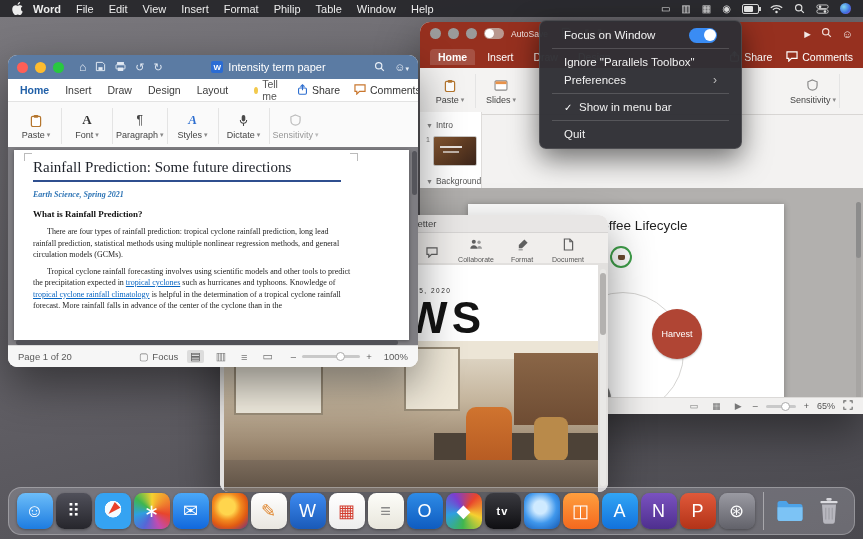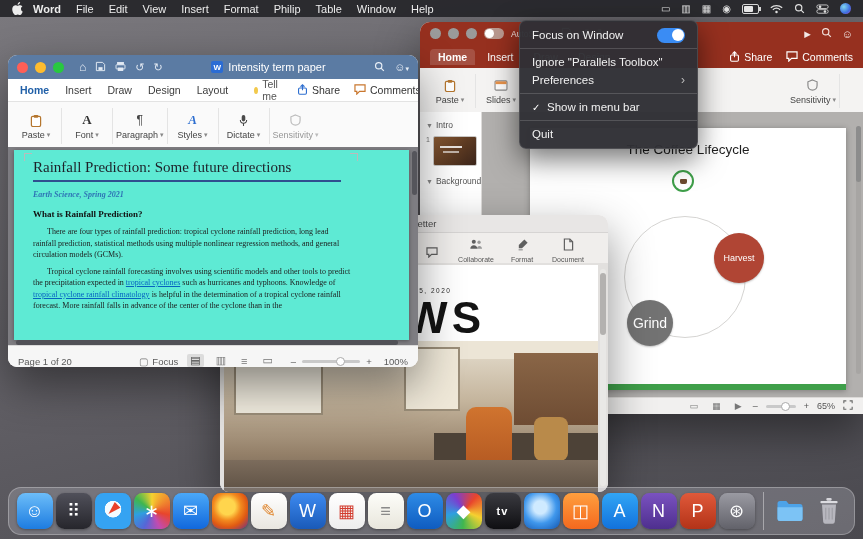--- a/index.html
+++ b/index.html
@@ -15,24 +15,24 @@
   .mb-app{font-weight:700;}
   .mb-status{margin-left:auto;display:flex;gap:11px;align-items:center;}
   .mb-ico{display:inline-flex;align-items:center;color:#e0e0e0;font-size:10px;line-height:1;}
   .batt{position:relative;display:inline-block;width:15px;height:8px;border:1px solid #d6d6d6;border-radius:2px;}
   .batt i{position:absolute;left:1px;top:1px;bottom:1px;width:9px;background:#e6e6e6;border-radius:1px;}
   .batt:after{content:"";position:absolute;right:-3px;top:2px;width:2px;height:4px;background:#d6d6d6;}
   .siri{display:inline-block;width:11px;height:11px;border-radius:50%;
     background:radial-gradient(circle at 35% 35%,#7fd7f0,#3e6fe0 60%,#b04ad0);}
   .apple-logo svg{display:block;}
   
-  .ddmenu{position:absolute;left:519px;top:20px;width:177px;z-index:60;
+  .ddmenu{position:absolute;left:539px;top:20px;width:177px;z-index:60;
     background:rgba(48,48,53,.97);border:1px solid rgba(255,255,255,.12);
     border-radius:7px;box-shadow:0 10px 28px rgba(0,0,0,.55);
-    padding:5px 0;color:#f1f1f1;font-size:11.5px;}
+    padding:5px 12px;color:#f1f1f1;font-size:11.5px;}
   .dd-row{height:16px;display:flex;align-items:center;padding:1px 12px;gap:5px;}
   .dd-sep{height:1px;background:rgba(255,255,255,.16);margin:4px 0;}
   .dd-right{margin-left:auto;display:flex;align-items:center;}
   .toggle{width:28px;height:15px;border-radius:8px;background:#3a8cf4;position:relative;}
   .toggle i{position:absolute;right:1.5px;top:1.5px;width:12px;height:12px;border-radius:50%;background:#fff;}
   .slider{position:relative;width:58px;height:3px;border-radius:2px;background:#6c6c72;}
   .slider .fill{position:absolute;left:0;top:0;bottom:0;width:45%;background:#3a8cf4;border-radius:2px;}
   .slider .knob{position:absolute;left:45%;top:50%;width:11px;height:11px;margin:-5.5px 0 0 -5px;
     border-radius:50%;background:#fff;box-shadow:0 1px 2px rgba(0,0,0,.4);}
   .dd-check{width:10px;color:#fff;font-size:10px;}
@@ -58,36 +58,36 @@
   .w-ribbon{height:46px;background:#fafafa;border-bottom:1px solid #dcdcdc;display:flex;align-items:stretch;padding:1px 6px;}
   .rb{display:flex;flex-direction:column;align-items:center;justify-content:center;min-width:44px;gap:2px;
     font-size:9px;color:#444;}
   .rb .ric{height:15px;display:flex;align-items:center;}
   .rb .lbl{display:flex;align-items:center;gap:2px;}
   .rb .chev{font-style:normal;font-size:7px;color:#888;}
   .fontA{font-family:"Liberation Serif",serif;font-size:13px;font-weight:700;color:#333;}
   .gly2{font-size:12px;color:#444;}
   .rdiv{width:1px;background:#e4e4e4;margin:5px 3px;}
   .w-doc{position:absolute;top:92px;left:0;right:0;bottom:21px;background:#7e7d82;overflow:hidden;}
-  .w-page{position:absolute;left:6px;top:3px;width:395px;height:190px;background:#5eead4;
+  .w-page{position:absolute;left:6px;top:3px;width:395px;height:190px;background:#ffffff;
     box-shadow:0 1px 4px rgba(0,0,0,.35);overflow:hidden;}
   .crop{position:absolute;width:7px;height:7px;}
   .crop.l{left:10px;top:3px;border-left:1px solid #bbb;border-top:1px solid #bbb;}
   .crop.r{left:336px;top:3px;border-right:1px solid #bbb;border-top:1px solid #bbb;}
   .w-text{position:absolute;left:19px;top:9px;width:318px;font-family:"Liberation Serif",serif;color:#1c1c1c;}
   .d-title{font-size:15px;color:#1d2129;border-bottom:2px solid #2f4f8f;padding-bottom:4px;margin:0 0 8px;width:308px;}
   .d-byline{font-size:8px;margin:0 0 2px;text-decoration:underline;}
   .d-course{font-size:8px;font-weight:700;font-style:italic;color:#2e74b5;margin:0 0 10px;}
   .d-h2{font-size:9px;font-weight:700;margin:0 0 7px;color:#111;}
   .d-p{font-size:8px;line-height:11.5px;text-indent:14px;margin:0 0 5px;}
   .dlink{color:#0563c1;text-decoration:underline;}
   .w-vscroll{position:absolute;right:1px;top:4px;width:5px;height:44px;background:#55555b;border-radius:3px;}
   .w-hscroll{position:absolute;left:8px;bottom:1px;height:5px;width:382px;background:#515157;border-radius:3px;}
   .w-status{position:absolute;bottom:0;height:21px;left:0;right:0;background:#f6f6f6;border-top:1px solid #dadada;
-    display:flex;align-items:flex-end;font-size:9.5px;color:#5a5a5a;padding:0 10px;gap:9px;}
+    display:flex;align-items:center;font-size:9.5px;color:#5a5a5a;padding:0 10px;gap:9px;}
   .focus-btn{display:flex;align-items:center;gap:4px;margin-left:58px;}
   .viewico{font-size:11px;color:#777;padding:0 3px;border-radius:2px;}
   .viewico.sel{background:#dcdcdc;color:#444;}
   .zoomgrp{margin-left:auto;display:flex;align-items:center;gap:6px;}
   .ztrack{position:relative;width:58px;height:3px;background:#c9c9c9;border-radius:2px;}
   .zknob{position:absolute;left:66%;top:50%;width:9px;height:9px;margin:-4.5px 0 0 -4.5px;border-radius:50%;
     background:#fff;border:1px solid #aaa;box-sizing:border-box;}
   
   .ppt-win{left:420px;top:22px;width:443px;height:392px;z-index:10;background:#f3f2f1;
     border-radius:10px 0 0 10px;overflow:hidden;}
@@ -96,21 +96,21 @@
   .ptoggle i{position:absolute;left:1px;top:1px;width:9px;height:9px;border-radius:50%;background:#fff;}
   .p-ticons{display:flex;gap:8px;align-items:center;margin-left:6px;color:#f0ddd8;font-size:11px;}
   .p-tright{margin-left:auto;display:flex;gap:10px;align-items:center;}
   .p-tabrow{height:23px;background:#96301f;display:flex;align-items:center;gap:4px;padding:0 10px;color:#fff;font-size:10.5px;}
   .ptab{padding:2px 8px;border-radius:4px 4px 0 0;}
   .ptab.active{background:rgba(255,255,255,.16);font-weight:700;}
   .p-tabright{margin-left:auto;display:flex;gap:14px;align-items:center;}
   .p-ribbon{height:44px;background:#f4f3f2;border-bottom:1px solid #d8d6d4;display:flex;align-items:stretch;padding:1px 8px;color:#3f3f3f;}
   .p-rspacer{flex:1;}
   .p-rright{display:flex;margin-right:12px;}
-  .p-content{position:absolute;top:90px;bottom:16px;left:0;right:0;display:flex;}
+  .p-content{position:absolute;top:90px;bottom:16px;left:0;right:0;display:flex;flex-direction:column;}
   .p-panel{width:62px;background:#fff;border-right:1px solid #dedcda;font-size:8.5px;color:#555;padding-top:6px;box-sizing:border-box;}
   .p-sec{display:flex;align-items:center;gap:3px;padding:2px 6px;}
   .p-chev{font-size:7px;color:#888;}
   .p-thumbrow{display:flex;gap:3px;padding:4px 4px 8px 6px;}
   .p-thumbnum{font-size:7px;color:#777;}
   .p-thumb{width:42px;height:28px;border:1px solid #c9c7c5;border-radius:2px;position:relative;overflow:hidden;
     background:linear-gradient(135deg,#8a5a33 0%,#5c3a22 55%,#3a241a 100%);}
   .p-thumb i{position:absol;display:block;}
   .p-thumb .t1{position:absolute;left:6px;top:9px;width:22px;height:2px;background:rgba(255,255,255,.85);}
   .p-thumb .t2{position:absolute;left:9px;top:14px;width:16px;height:1.5px;background:rgba(255,255,255,.6);}

